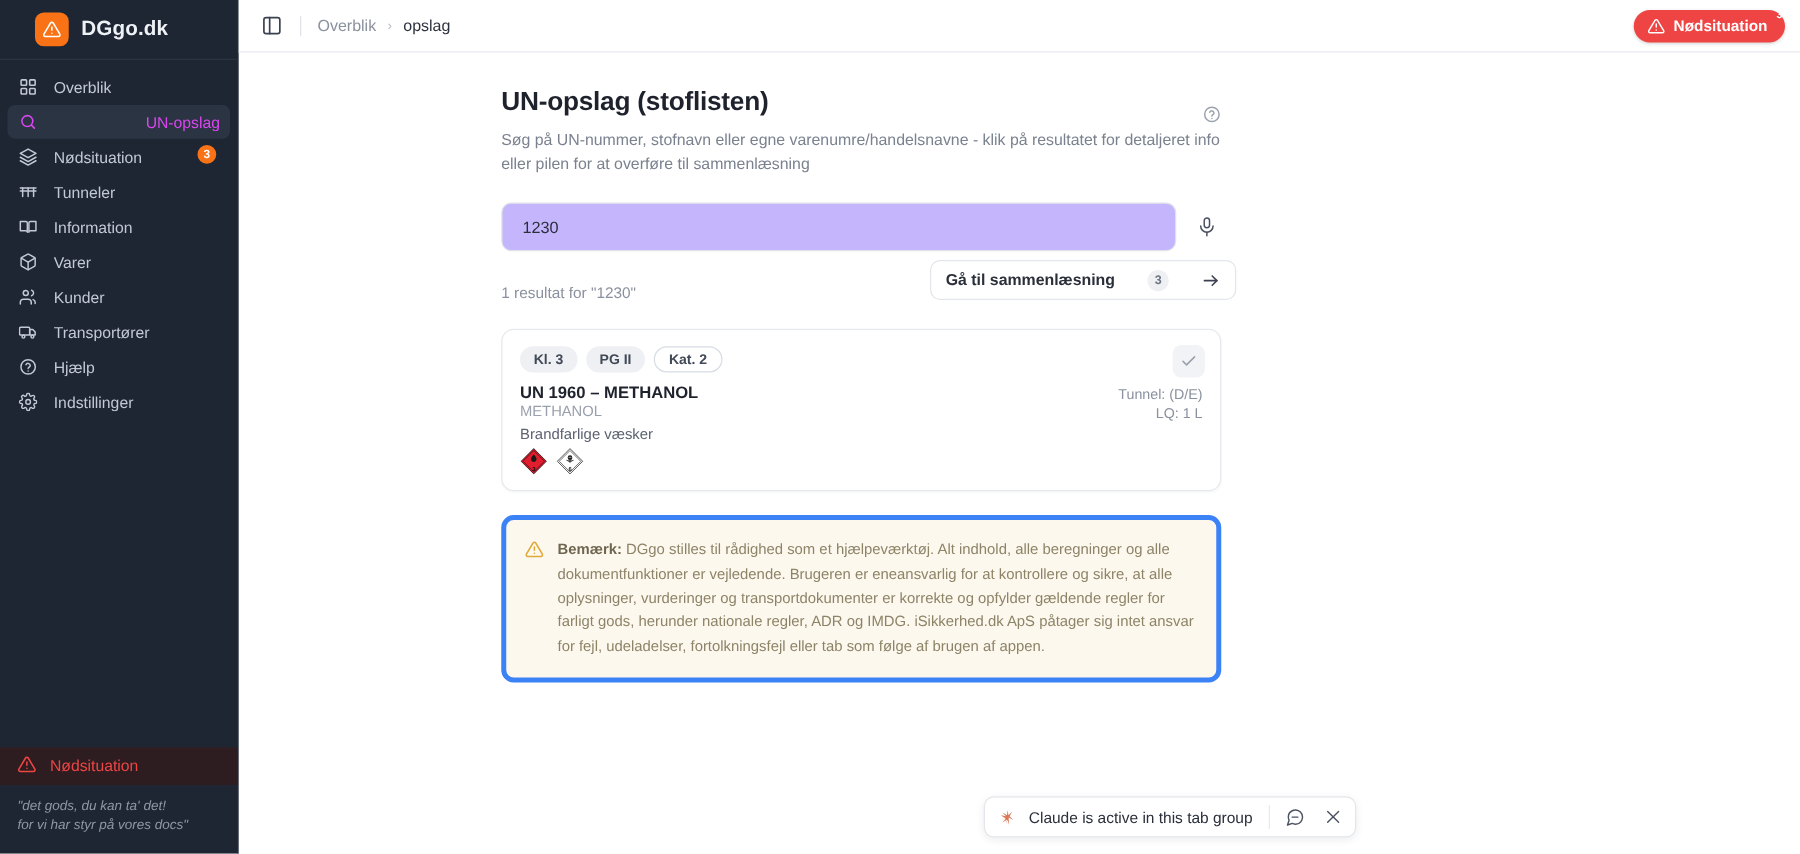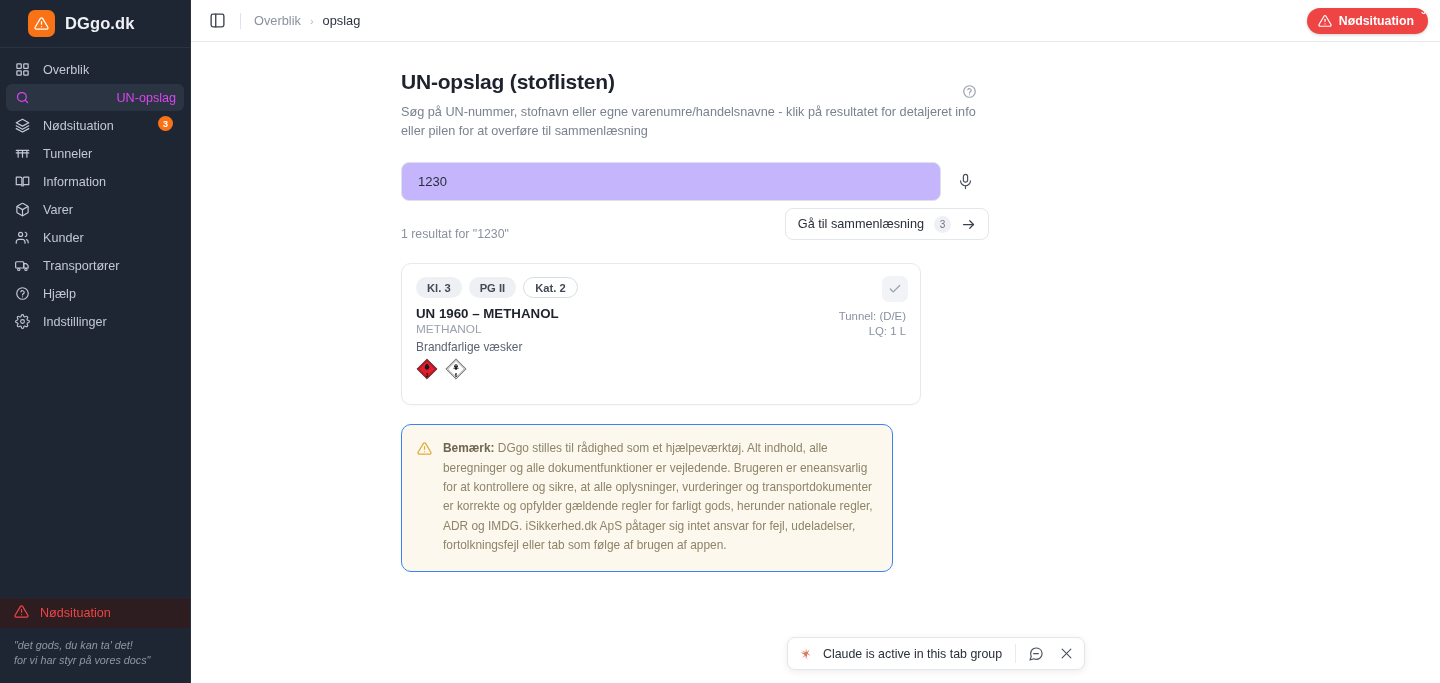--- a/index.html
+++ b/index.html
@@ -135,36 +135,36 @@
 
   .results-row {
     width: 578px; margin-top: 18px;
     display: flex; align-items: center; justify-content: space-between;
     position: relative; height: 30px;
   }
   .results-count { color: #8a919e; font-size: 12.3px; }
   .goto-btn {
     position: absolute; right: -10px; top: -11px;
     border: 1px solid #e3e6ea; border-radius: 8px; background: #fff;
-    height: 32px; display: flex; align-items: center; gap: 10px;
-    padding: 0 12px; cursor: pointer;
+    height: 32px; display: flex; align-items: center; gap: 26px;
+    padding: 0 12px; cursor: pointer; font-weight: bold;
   }
   .goto-label { font-size: 12.7px; color: #2a2f3a; }
   .goto-count {
     background: #eef0f4; color: #6d7482; border-radius: 999px;
     min-width: 17px; height: 17px; padding: 0 5px;
     font-size: 10px; display: flex; align-items: center; justify-content: center;
   }
   .goto-arrow { color: #3b4150; display: flex; align-items: center; }
 
   
   .result-card {
-    width: 520px; margin-top: 14px;
+    width: 576px; margin-top: 14px;
     border: 1px solid #e6e9ed; border-radius: 10px;
-    background: #fff; padding: 13px 14px 24px 14px;
+    background: #fff; padding: 13px 14px 12px 14px;
     position: relative; cursor: pointer;
     box-shadow: 0 1px 2px rgba(16,24,40,.03);
   }
   .chips { display: flex; gap: 7px; }
   .chip {
     background: #eef0f4; color: #414856;
     border-radius: 999px; height: 21px; padding: 0 11px;
     font-size: 11.2px; font-weight: bold;
     display: flex; align-items: center;
   }
@@ -180,22 +180,22 @@
   }
   .card-check {
     position: absolute; right: 12px; top: 12px;
     width: 26px; height: 26px; border-radius: 7px;
     background: #f1f3f6; color: #9aa1ad;
     display: flex; align-items: center; justify-content: center; cursor: pointer;
   }
 
   
   .note {
-    width: 492px; margin-top: 19px;
-    background: #fdf8ee; border: 1px solid #3b82f6;
+    width: 576px; margin-top: 19px;
+    background: #fdf8ee; border: 4px solid #3b82f6;
     border-radius: 10px; padding: 14px 16px 15px 15px;
     display: flex; gap: 11px;
   }
   .note-icon { flex: 0 0 15px; color: #e0a93a; margin-top: 2px; }
   .note-text { font-size: 11.9px; color: #8d8468; line-height: 1.63; }
   .note-text b { color: #6f6650; }
 
   
   .toast {
     position: absolute; left: 596px; top: 637px;

